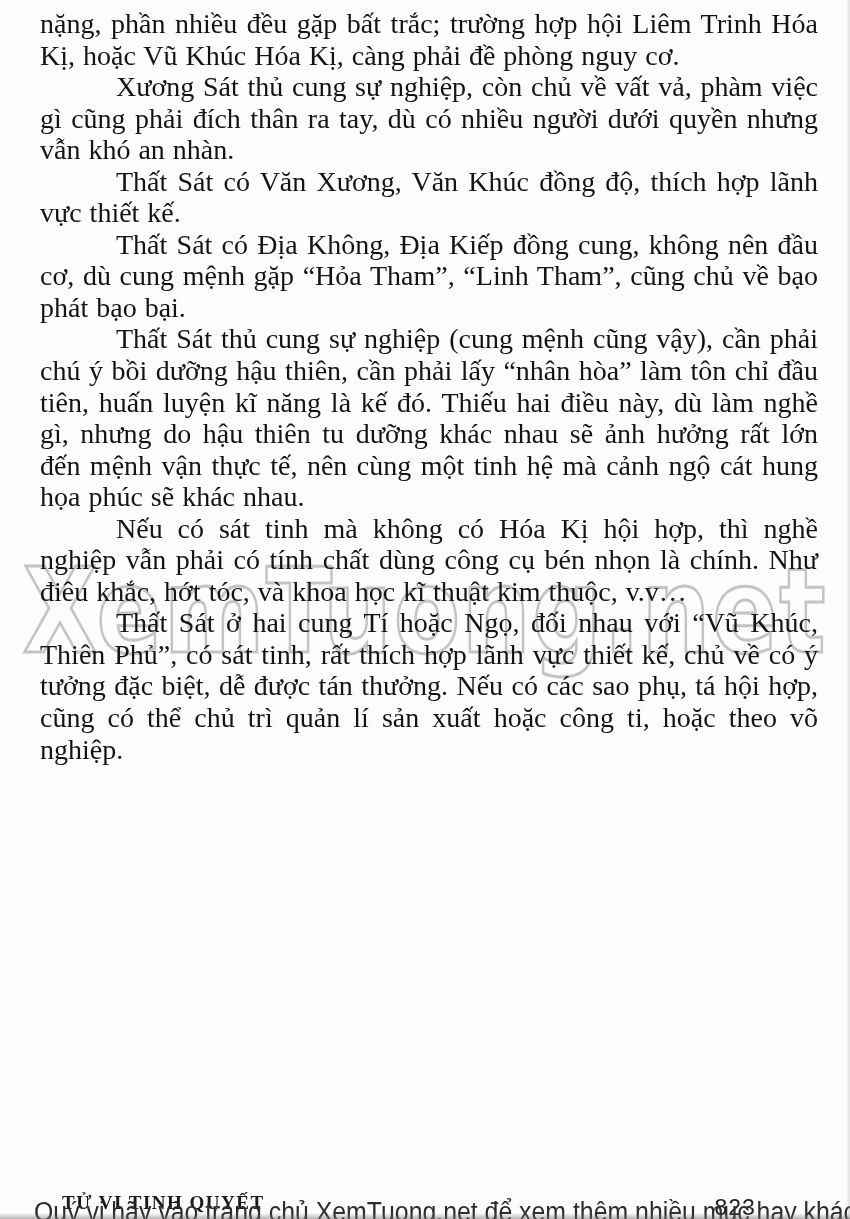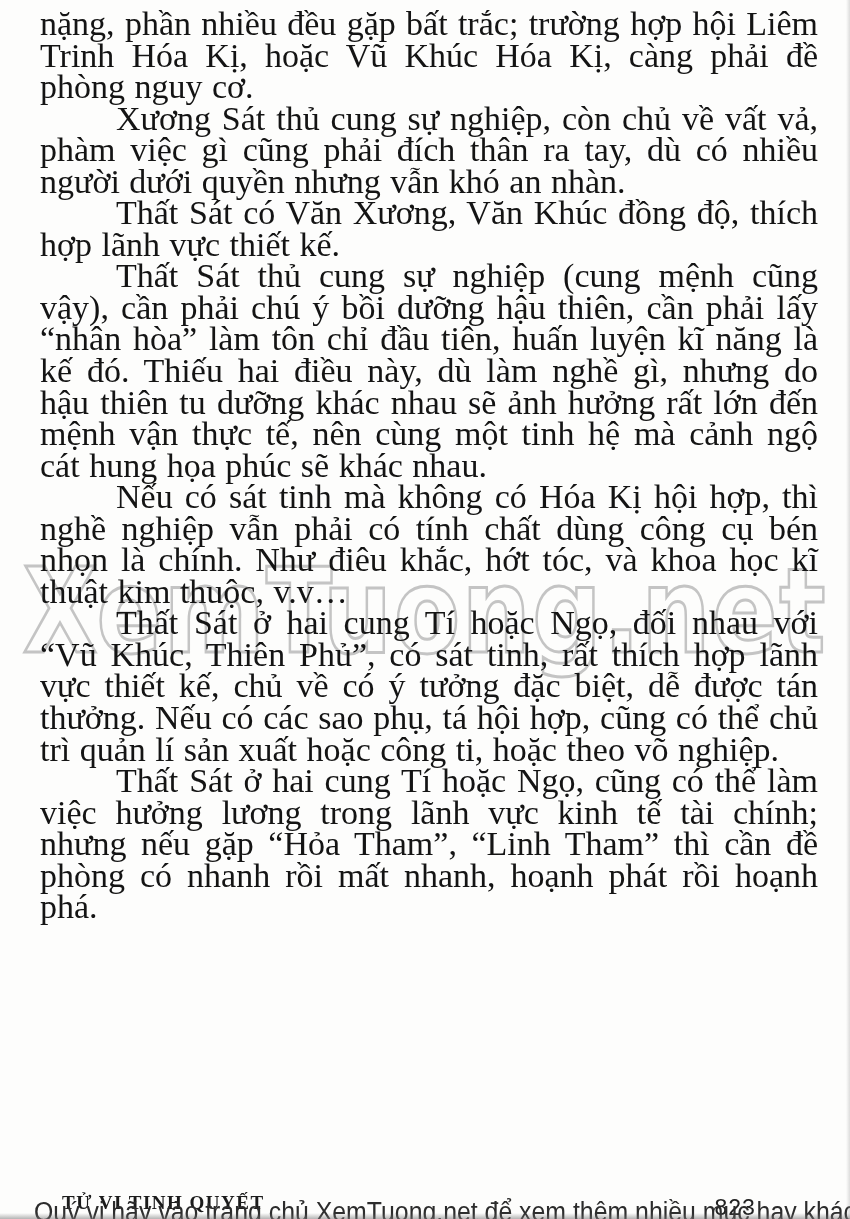--- a/index.html
+++ b/index.html
@@ -12,21 +12,21 @@
     font-family:"Liberation Serif", serif;
     color:#141414;
   }
   .text-block {
     position:absolute;
     left:40px; top:8px; width:778px;
     z-index:2;
   }
   p.para {
     margin:0;
-    font-size:34px;
+    font-size:28px;
     line-height:31.55px;
     text-align:justify;
     text-indent:76px;
     word-spacing:1px;
   }
   p.para.no-indent { text-indent:0; }
   .watermark-center {
     position:absolute;
     top:542px; left:50%;
     transform:translateX(-50%) scaleX(0.82);
@@ -84,24 +84,24 @@
 <body>
 
 <div class="page">
 
   <div class="watermark-center">XemTuong.net</div>
 
   <div class="text-block">
       <p class="para no-indent">nặng, phần nhiều đều gặp bất trắc; trường hợp hội Liêm Trinh Hóa Kị, hoặc Vũ Khúc Hóa Kị, càng phải đề phòng nguy cơ.</p>
       <p class="para">Xương Sát thủ cung sự nghiệp, còn chủ về vất vả, phàm việc gì cũng phải đích thân ra tay, dù có nhiều người dưới quyền nhưng vẫn khó an nhàn.</p>
       <p class="para">Thất Sát có Văn Xương, Văn Khúc đồng độ, thích hợp lãnh vực thiết kế.</p>
+      <p class="para">Thất Sát có Địa Không, Địa Kiếp đồng cung, không nên đầu cơ, dù cung mệnh gặp “Hỏa Tham”, “Linh Tham”, cũng chủ về bạo phát bạo bại.</p>
       <p class="para">Thất Sát thủ cung sự nghiệp (cung mệnh cũng vậy), cần phải chú ý bồi dưỡng hậu thiên, cần phải lấy “nhân hòa” làm tôn chỉ đầu tiên, huấn luyện kĩ năng là kế đó. Thiếu hai điều này, dù làm nghề gì, nhưng do hậu thiên tu dưỡng khác nhau sẽ ảnh hưởng rất lớn đến mệnh vận thực tế, nên cùng một tinh hệ mà cảnh ngộ cát hung họa phúc sẽ khác nhau.</p>
       <p class="para">Nếu có sát tinh mà không có Hóa Kị hội hợp, thì nghề nghiệp vẫn phải có tính chất dùng công cụ bén nhọn là chính. Như điêu khắc, hớt tóc, và khoa học kĩ thuật kim thuộc, v.v…</p>
       <p class="para">Thất Sát ở hai cung Tí hoặc Ngọ, đối nhau với “Vũ Khúc, Thiên Phủ”, có sát tinh, rất thích hợp lãnh vực thiết kế, chủ về có ý tưởng đặc biệt, dễ được tán thưởng. Nếu có các sao phụ, tá hội hợp, cũng có thể chủ trì quản lí sản xuất hoặc công ti, hoặc theo võ nghiệp.</p>
-      <p class="para">Thất Sát ở hai cung Tí hoặc Ngọ, cũng có thể làm việc hưởng lương trong lãnh vực kinh tế tài chính; nhưng nếu gặp “Hỏa Tham”, “Linh Tham” thì cần đề phòng có nhanh rồi mất nhanh, hoạnh phát rồi hoạnh phá.</p>
     </div>
 
   <div class="footer">
     <div class="footer-book-title">TỬ VI TINH QUYẾT</div>
     <div class="footer-page-number">823</div>
     <div class="footer-promo">Quý vị hãy vào trang chủ XemTuong.net để xem thêm nhiều mục hay khác</div>
   </div>
 
   <div class="scan-edge-right"></div>
   <div class="scan-edge-bottom"></div>

